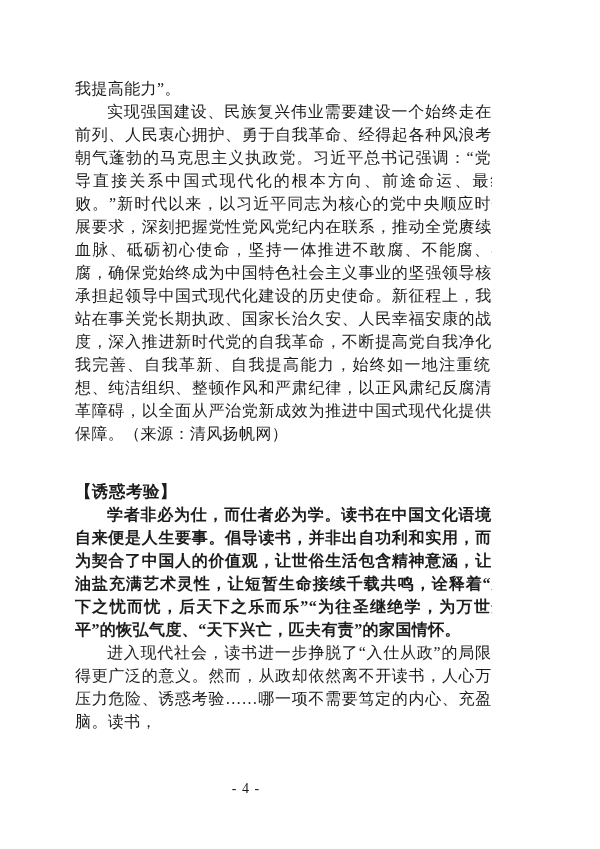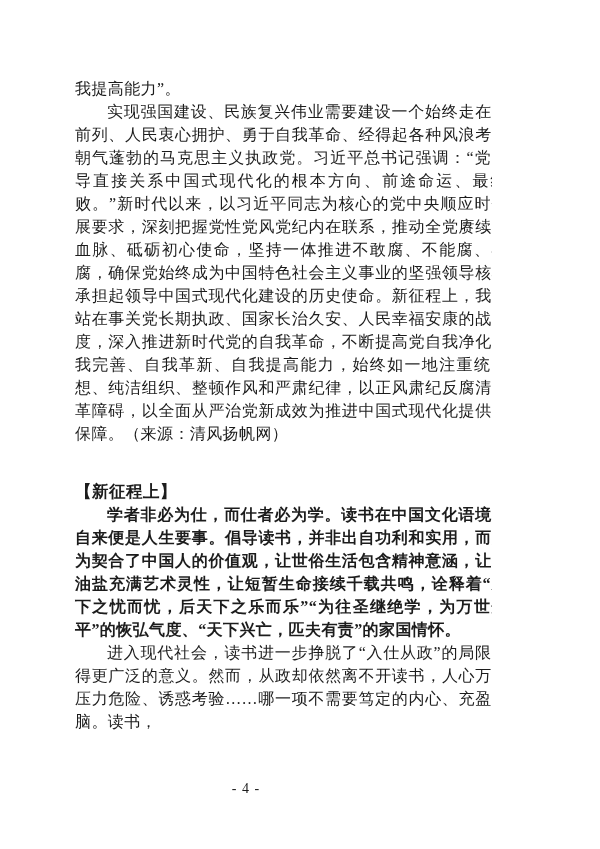--- a/index.html
+++ b/index.html
@@ -64,18 +64,18 @@
     color: #1c1c1c;
   }
 </style>
 </head>
 <body>
 
 <div class="page">
   <div class="content">
     <p class="para">我提高能力”。</p>
     <p class="para indent">实现强国建设、民族复兴伟业需要建设一个始终走在时代前列、人民衷心拥护、勇于自我革命、经得起各种风浪考验、朝气蓬勃的马克思主义执政党。习近平总书记强调：“党的领导直接关系中国式现代化的根本方向、前途命运、最终成败。”新时代以来，以习近平同志为核心的党中央顺应时代发展要求，深刻把握党性党风党纪内在联系，推动全党赓续红色血脉、砥砺初心使命，坚持一体推进不敢腐、不能腐、不想腐，确保党始终成为中国特色社会主义事业的坚强领导核心，承担起领导中国式现代化建设的历史使命。新征程上，我们要站在事关党长期执政、国家长治久安、人民幸福安康的战略高度，深入推进新时代党的自我革命，不断提高党自我净化、自我完善、自我革新、自我提高能力，始终如一地注重统一思想、纯洁组织、整顿作风和严肃纪律，以正风肃纪反腐清除改革障碍，以全面从严治党新成效为推进中国式现代化提供坚强保障。（来源：清风扬帆网）</p>
-    <p class="section-label">【新征程上】</p>
+    <p class="section-label">【诱惑考验】</p>
     <p class="para indent para-after-title">学者非必为仕，而仕者必为学。读书在中国文化语境中，自来便是人生要事。倡导读书，并非出自功利和实用，而是因为契合了中国人的价值观，让世俗生活包含精神意涵，让柴米油盐充满艺术灵性，让短暂生命接续千载共鸣，诠释着“先天下之忧而忧，后天下之乐而乐”“为往圣继绝学，为万世开太平”的恢弘气度、“天下兴亡，匹夫有责”的家国情怀。</p>
     <p class="para indent">进入现代社会，读书进一步挣脱了“入仕从政”的局限，获得更广泛的意义。然而，从政却依然离不开读书，人心万象、压力危险、诱惑考验……哪一项不需要笃定的内心、充盈的头脑。读书，</p>
   </div>
   <div class="page-number">- 4 -</div>
 </div>
 
 </body></html>

